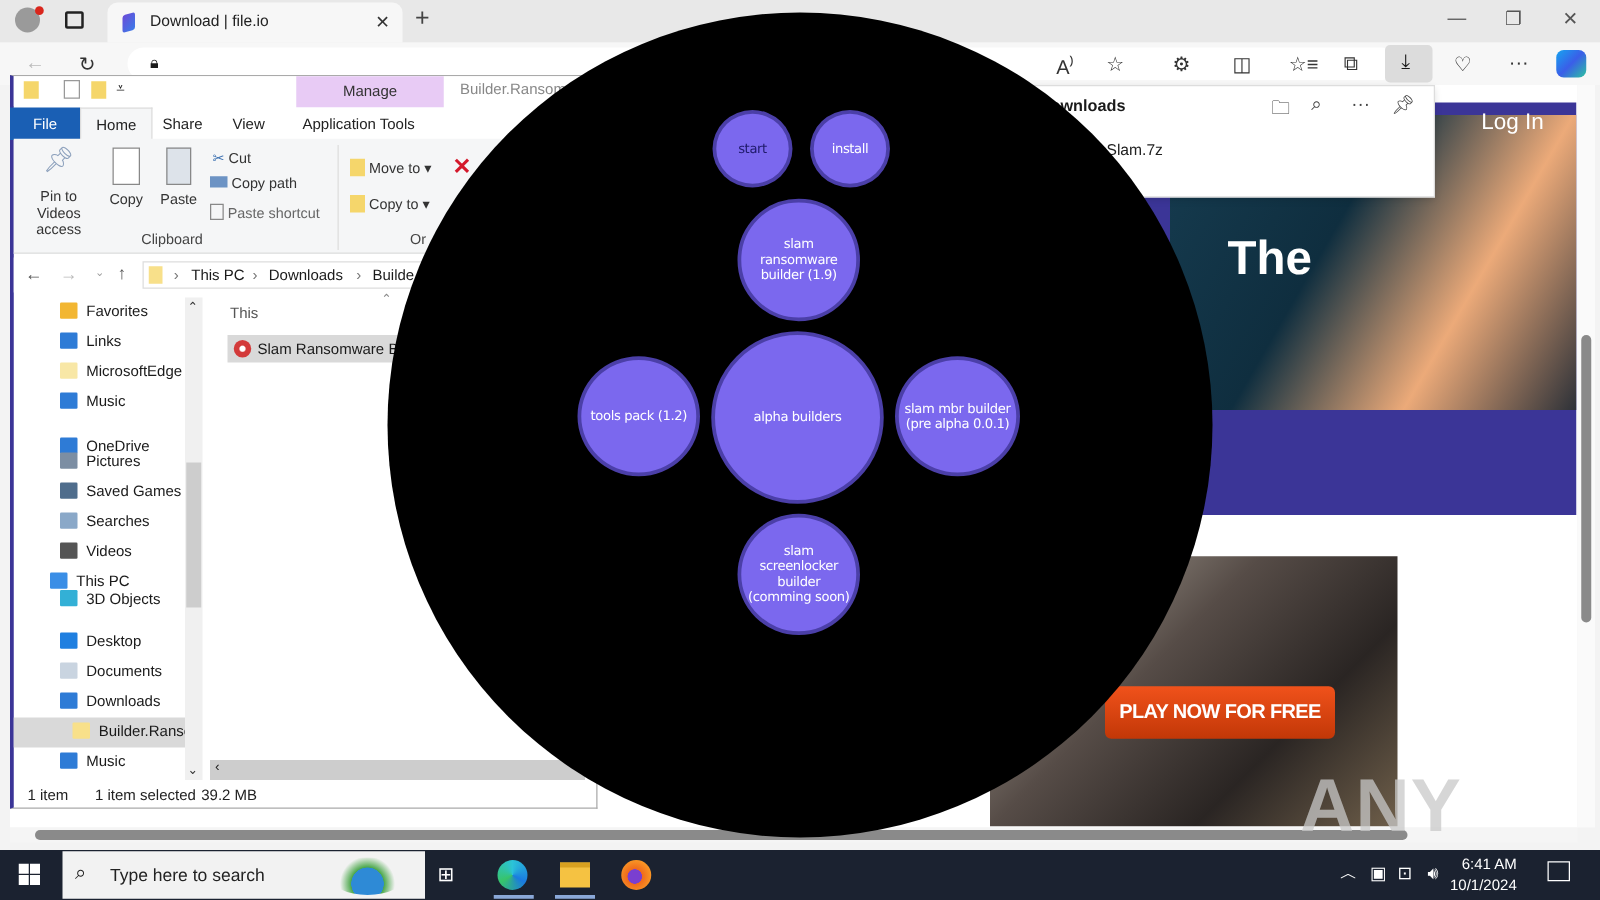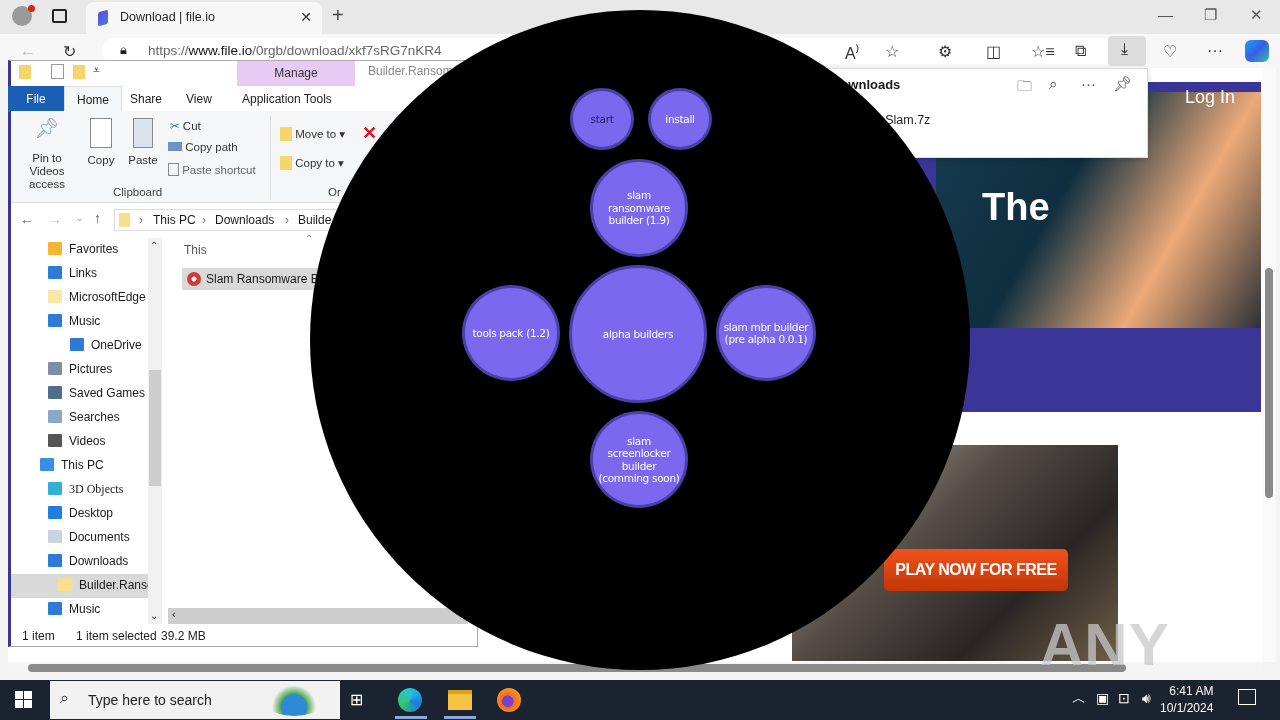--- a/index.html
+++ b/index.html
@@ -91,21 +91,20 @@
 <div class="abs newtab">+</div>
 <div class="abs winctl" style="left:1158px">—</div>
 <div class="abs winctl" style="left:1204px">❐</div>
 <div class="abs winctl" style="left:1250px">✕</div>
 
 <div id="addrrow" class="abs"></div>
 <div class="abs tb-icon" style="left:20px;color:#bbb">←</div>
 <div class="abs tb-icon" style="left:63px">↻</div>
 <div id="addr" class="abs">
   <span class="abs" style="left:18px;top:4px;font-size:13px">🔒︎</span>
-  <span class="url"><span>https://</span><b>www.file.io</b><span>/0rgb/download/xkf7sRG7nKR4</span></span>
 </div>
 <div class="abs tb-icon" style="left:845px">A⁾</div>
 <div class="abs tb-icon" style="left:885px">☆</div>
 <div class="abs tb-icon" style="left:938px">⚙</div>
 <div class="abs tb-icon" style="left:986px">◫</div>
 <div class="abs tb-icon" style="left:1031px">☆≡</div>
 <div class="abs tb-icon" style="left:1075px">⧉</div>
 <div id="dlbtn" class="abs">
     <span style="position:absolute;left:13px;top:4px;font-size:16px">⤓</span>
   </div>
@@ -189,27 +188,27 @@
   <span class="abs" style="left:170px;top:3px;color:#777">›</span>
   <span class="abs" style="left:183px;top:3px">Builde</span>
 </div>
 
 <div id="selfolder" class="abs"></div>
 <div id="navtree">
     <div class="navtree-item" style="top: 238px;"><span class="ni" style="background: rgb(242, 182, 50);"></span><span>Favorites</span></div>
     <div class="navtree-item" style="top: 262px;"><span class="ni" style="background: rgb(46, 123, 214);"></span><span>Links</span></div>
     <div class="navtree-item" style="top: 286px;"><span class="ni" style="background: rgb(248, 231, 166);"></span><span>MicrosoftEdge</span></div>
     <div class="navtree-item" style="top: 310px;"><span class="ni" style="background: rgb(46, 123, 214);"></span><span>Music</span></div>
-    <div class="navtree-item" style="top: 334px; margin-left: 22px;"><span class="ni" style="background: rgb(46, 123, 214);"></span><span>OneDrive</span></div>
+    <div class="navtree-item" style="top: 346px;"><span class="ni" style="background: rgb(46, 123, 214);"></span><span>OneDrive</span></div>
     <div class="navtree-item" style="top: 358px;"><span class="ni" style="background: rgb(124, 142, 163);"></span><span>Pictures</span></div>
     <div class="navtree-item" style="top: 382px;"><span class="ni" style="background: rgb(79, 109, 140);"></span><span>Saved Games</span></div>
     <div class="navtree-item" style="top: 406px;"><span class="ni" style="background: rgb(138, 168, 200);"></span><span>Searches</span></div>
     <div class="navtree-item" style="top: 430px;"><span class="ni" style="background: rgb(85, 85, 85);"></span><span>Videos</span></div>
     <div class="navtree-item" style="top: 454px; left: 40px;"><span class="ni" style="background: rgb(58, 142, 230);"></span><span>This PC</span></div>
-    <div class="navtree-item" style="top: 478px; font-family: Liberation Serif, serif;"><span class="ni" style="background: rgb(51, 176, 214);"></span><span>3D Objects</span></div>
+    <div class="navtree-item" style="top: 468px;"><span class="ni" style="background: rgb(51, 176, 214);"></span><span>3D Objects</span></div>
     <div class="navtree-item" style="top: 502px;"><span class="ni" style="background: rgb(31, 127, 224);"></span><span>Desktop</span></div>
     <div class="navtree-item" style="top: 526px;"><span class="ni" style="background: rgb(201, 212, 224);"></span><span>Documents</span></div>
     <div class="navtree-item" style="top: 550px;"><span class="ni" style="background: rgb(46, 123, 214);"></span><span>Downloads</span></div>
     <div class="navtree-item" style="top: 574px; left: 58px;"><span class="ni" style="background: rgb(248, 224, 138);"></span><span>Builder.Ransc</span></div>
     <div class="navtree-item" style="top: 598px;"><span class="ni" style="background: rgb(46, 123, 214);"></span><span>Music</span></div>
   </div>
 <div id="navscroll" class="abs"></div>
 <div id="navthumb" class="abs"></div>
 <div class="abs" style="left:150px;top:240px;font-size:10px;color:#333">⌃</div>
 <div class="abs" style="left:150px;top:610px;font-size:10px;color:#333">⌄</div>

